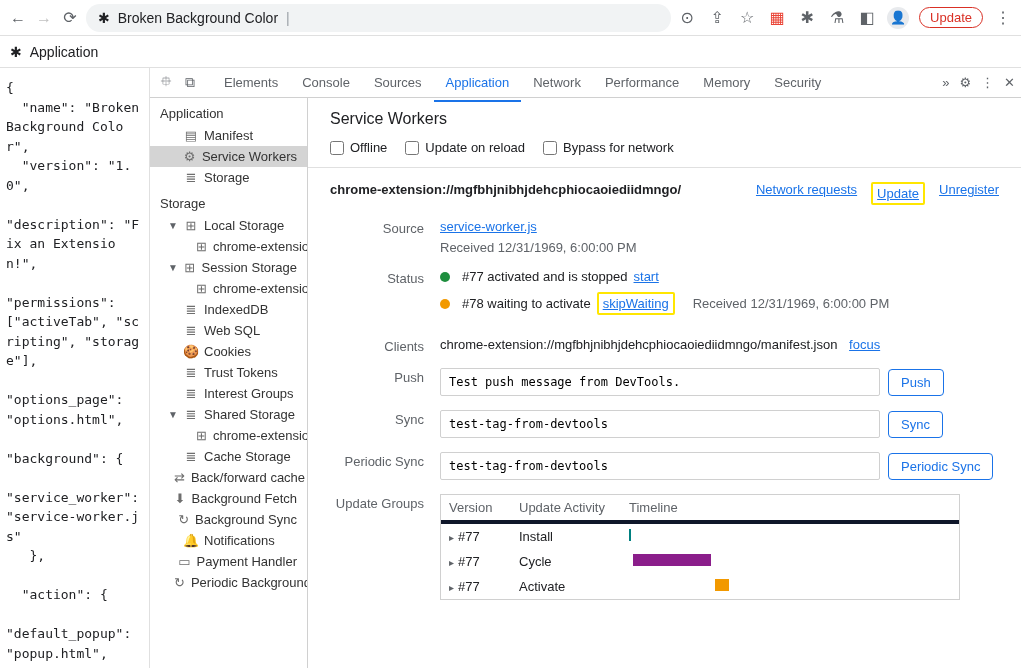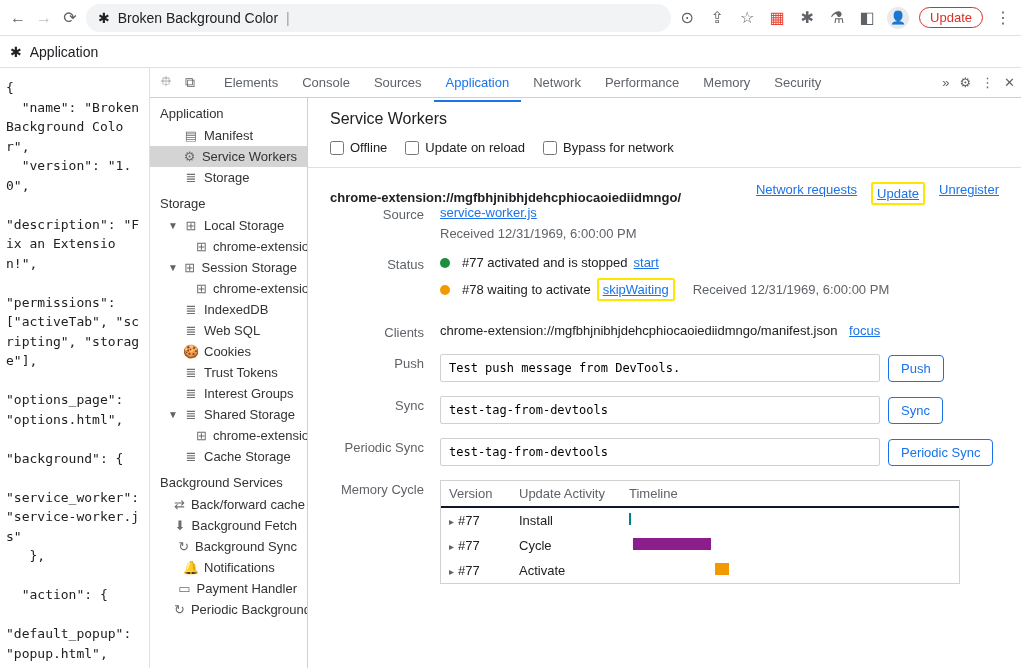--- a/index.html
+++ b/index.html
@@ -41,42 +41,42 @@
 .side-icon { width: 14px; height: 14px; display: inline-flex; align-items: center; justify-content: center; color: #6e6e6e; font-size: 13px; }
 
 
 .content { flex: 1; overflow-y: auto; padding: 12px 0 0 0; }
 .content h1 { font-size: 16px; font-weight: 500; padding: 0 0 12px 22px; }
 .check-row { display: flex; gap: 18px; padding: 0 0 12px 22px; border-bottom: 1px solid #e0e0e0; }
 .check-row label { display: flex; align-items: center; gap: 6px; font-size: 13px; }
 .check-row input { width: 14px; height: 14px; }
 
 .sw-entry { padding: 14px 22px; }
-.sw-header { display: flex; align-items: flex-end; justify-content: space-between; }
+.sw-header { display: flex; align-items: flex-start; justify-content: space-between; margin-bottom: 14px; }
 .sw-origin { font-weight: 600; font-size: 13px; }
 .sw-links { display: flex; gap: 14px; font-size: 13px; }
 .link { color: #1a73e8; text-decoration: underline; cursor: pointer; }
 .highlight-box { border: 2px solid #ffe600; padding: 2px 4px; border-radius: 2px; }
 
 .sw-grid { display: grid; grid-template-columns: 110px 1fr; row-gap: 14px; align-items: start; font-size: 13px; }
 .sw-label { text-align: right; color: #5f6368; padding-right: 16px; padding-top: 2px; }
 .sw-val { }
 .muted { color: #5f6368; }
 .dot { width: 10px; height: 10px; border-radius: 50%; display: inline-block; vertical-align: middle; margin-right: 6px; }
 .dot.green { background: #1e8e3e; }
 .dot.orange { background: #f29900; }
 .status-line { display: flex; align-items: center; gap: 6px; margin-bottom: 8px; }
 
 .input-row { display: flex; gap: 8px; align-items: center; }
 .input-row input { flex: 1; height: 28px; border: 1px solid #d0d0d0; border-radius: 2px; padding: 0 8px; font-family: Menlo, Consolas, monospace; font-size: 12px; max-width: 440px; }
 .btn-outline { border: 1px solid #1a73e8; color: #1a73e8; background: #fff; border-radius: 4px; padding: 5px 12px; font-size: 13px; cursor: pointer; }
 
 .cycle-table { border: 1px solid #d0d0d0; max-width: 520px; }
 .cycle-table .hdr, .cycle-table .row { display: grid; grid-template-columns: 70px 110px 1fr; padding: 5px 8px; }
-.cycle-table .hdr { color: #5f6368; border-bottom: 2px solid #0f172a; }
+.cycle-table .hdr { color: #5f6368; border-bottom: 4px solid #0f172a; }
 .cycle-table .row { }
 .bar { height: 12px; display: inline-block; }
 .bar.install { width: 2px; background: teal; }
 .bar.wait { width: 78px; background: #8b1e8b; margin-left: 4px; }
 .bar.activate { width: 14px; background: #f29900; margin-left: 86px; }
 .tri { color: #5f6368; font-size: 10px; margin-right: 4px; }
 </style>
 </head>
 <body>
 
@@ -219,21 +219,20 @@
           </div>
           <div class="side-item indent2">
             <span class="side-icon">⊞</span>
             <span>chrome-extension://n</span>
           </div>
           <div class="side-item">
             <span class="tree-caret"></span>
             <span class="side-icon">≣</span>
             <span>Cache Storage</span>
           </div>
-          <div class="side-section">Background Services</div>
           <div class="side-item">
             <span class="tree-caret"></span>
             <span class="side-icon">⇄</span>
             <span>Back/forward cache</span>
           </div>
           <div class="side-item">
             <span class="tree-caret"></span>
             <span class="side-icon">⬇</span>
             <span>Background Fetch</span>
           </div>
@@ -325,21 +324,21 @@
               <input value="test-tag-from-devtools" style="">
               <button class="btn-outline">Sync</button>
             </div>
 
             <div class="sw-label">Periodic Sync</div>
             <div class="sw-val input-row">
               <input value="test-tag-from-devtools" style="">
               <button class="btn-outline">Periodic Sync</button>
             </div>
 
-            <div class="sw-label">Memory Cycle</div>
+            <div class="sw-label">Update Groups</div>
             <div class="sw-val">
               <div class="cycle-table">
                 <div class="hdr">
                   <span>Version</span>
                   <span>Update Activity</span>
                   <span>Timeline</span>
                 </div>
                 <div id="cycle-rows">
                     <div class="row">
                       <span><span class="tri">▸</span>#77</span>

